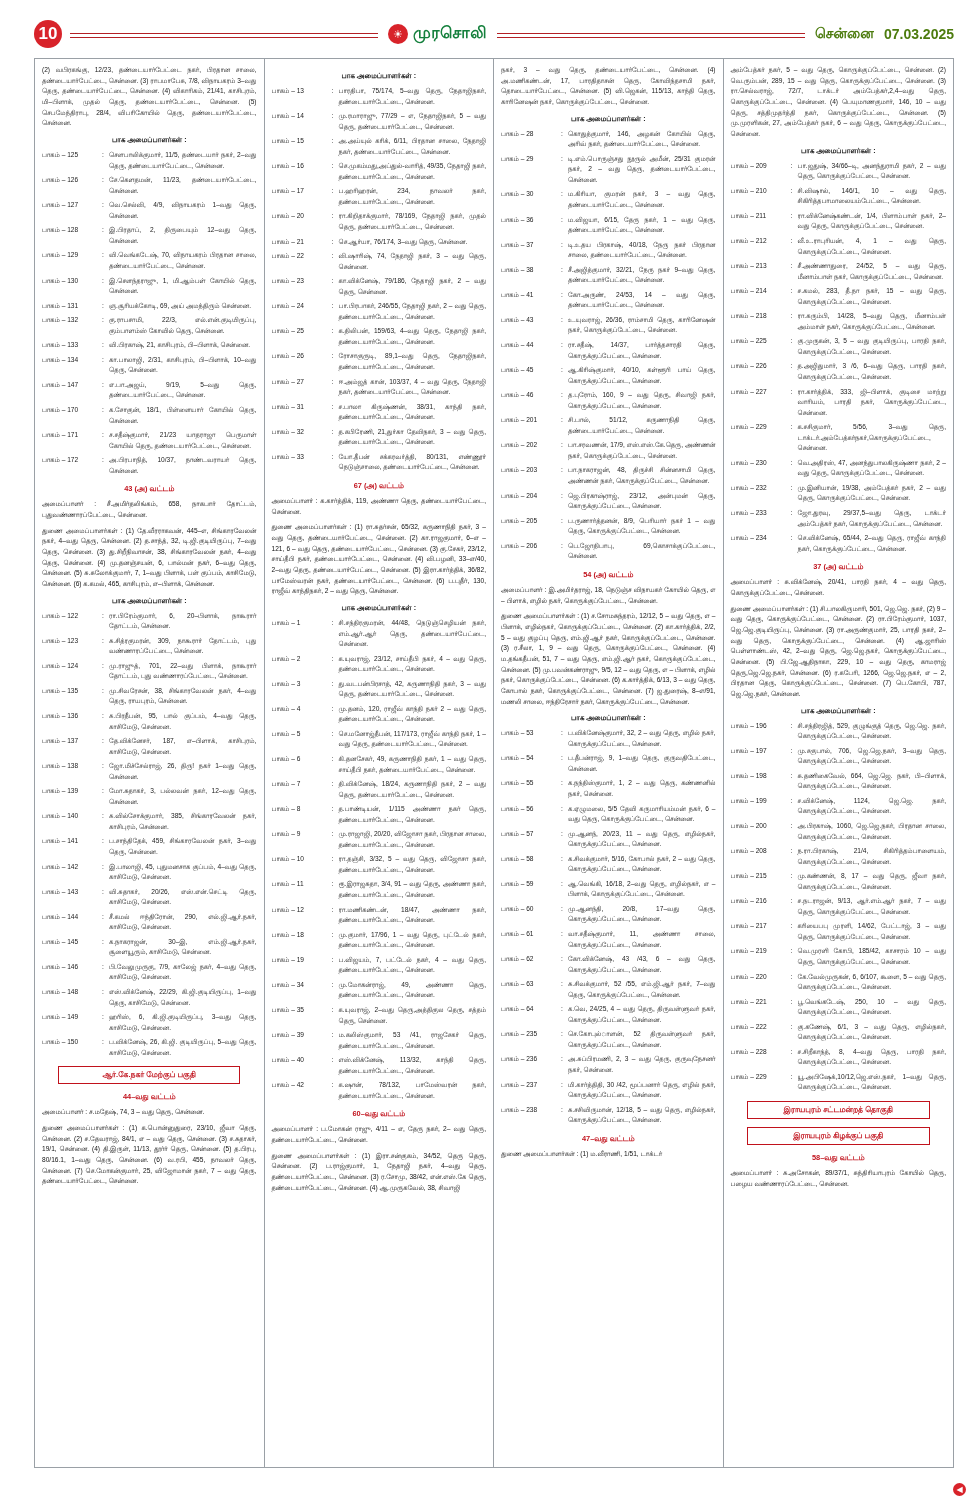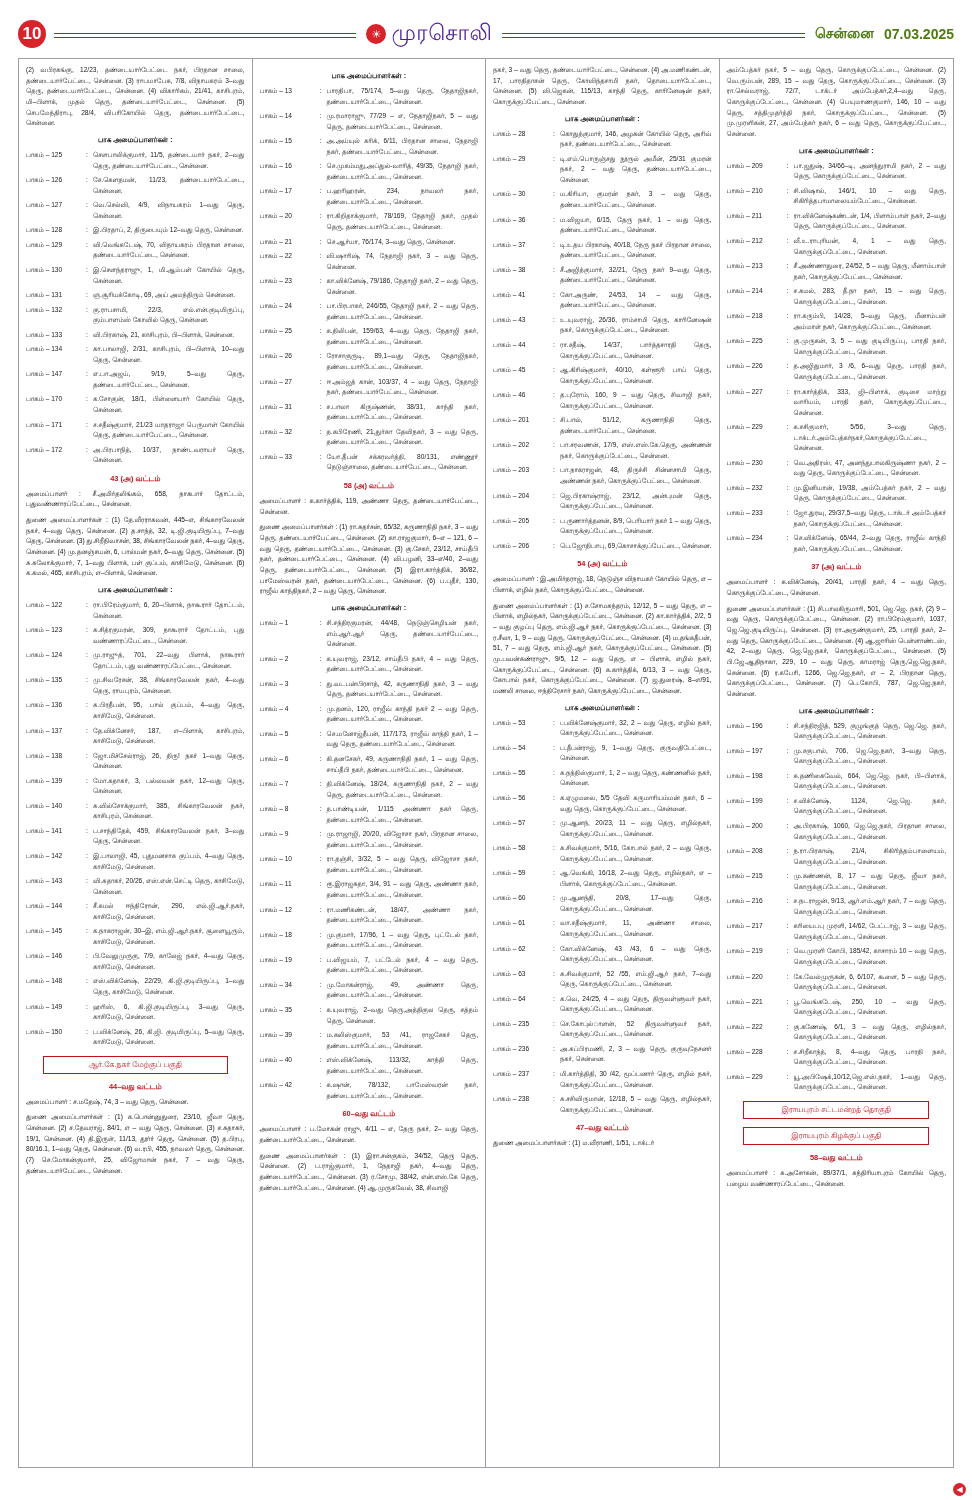--- a/index.html
+++ b/index.html
@@ -7,21 +7,21 @@
     width:972px;height:1500px;
     background:#ffffff;
     font-family:"Liberation Sans", sans-serif;
     color:#111;
     overflow:hidden;
   }
   .page{
     position:relative;
     width:972px;height:1500px;
     box-sizing:border-box;
-    padding:14px 18px 10px 18px;
+    padding:14px 18px 10px 34px;
   }
   
   .masthead{
     position:relative;
     height:40px;
     display:flex;align-items:center;
     margin-bottom:4px;
   }
   .page-num{
     width:28px;height:28px;border-radius:50%;
@@ -41,21 +41,21 @@
   .logo-wrap{
     display:flex;align-items:center;gap:5px;
     padding:0 10px;flex:0 0 auto;
   }
   .logo-badge{
     width:20px;height:20px;border-radius:50%;
     background:#d8232a;color:#fff;
     font-size:11px;line-height:20px;text-align:center;
   }
   .logo-text{
-    color:#4c1d95;font-size:22px;font-weight:normal;
+    color:#15803d;font-size:16px;font-weight:bold;
     letter-spacing:.5px;
   }
   .masthead-right{
     flex:0 0 auto;padding-left:10px;
     font-size:14px;font-weight:bold;color:#4d7c0f;
     white-space:nowrap;
   }
   
   .cols{
     position:relative;
@@ -110,21 +110,21 @@
     font-weight:bold;
     text-align:center;
     color:#c1121c;
     margin:8px 0 5px 0;
   }
   .boxhead{
     display:block;
     border:1px solid #c1121c;
     color:#c1121c;
     font-size:7.6px;
-    font-weight:normal;
+    font-weight:bold;
     text-align:center;
     padding:3px 2px;
     margin:8px auto 4px auto;
     width:82%;
   }
   .lead{
     font-size:6.6px;
     line-height:1.62;
     text-align:justify;
     margin:0 0 5px 0;
@@ -402,21 +402,21 @@
         <div class="entry">
           <span class="k">பாகம் – 32</span>
           <span class="s">:</span>
           <span class="v">த.கபிரேணி, 21,துர்கா தேவிநகர், 3 – வது தெரு, தண்டையார்பேட்டை, சென்னை.</span>
         </div>
         <div class="entry">
           <span class="k">பாகம் – 33</span>
           <span class="s">:</span>
           <span class="v">யோ.தீபன் சக்கரவர்த்தி, 80/131, எண்ணூர் நெடுஞ்சாலை, தண்டையார்பேட்டை, சென்னை.</span>
         </div>
-        <div class="redhead">58 (அ) வட்டம்</div>
+        <div class="redhead">67 (அ) வட்டம்</div>
         <div class="lead">அமைப்பாளர் : க.கார்த்திக், 119, அண்ணா தெரு, தண்டையார்பேட்டை, சென்னை.</div>
         <div class="lead">துணை அமைப்பாளர்கள் : (1) ரா.சுதர்சன், 65/32, கருணாநிதி நகர், 3 – வது தெரு, தண்டையார்பேட்டை, சென்னை. (2) கா.ராஜகுமார், 6–எ – 121, 6 – வது தெரு, தண்டையார்பேட்டை, சென்னை. (3) கு.சேகர், 23/12, சாய்தீபி நகர், தண்டையார்பேட்டை, சென்னை. (4) வி.பழனி, 33–எ/40, 2–வது தெரு, தண்டையார்பேட்டை, சென்னை. (5) இரா.கார்த்திக், 36/82, பாமேஸ்வரன் நகர், தண்டையார்பேட்டை, சென்னை. (6) ப.புதீர், 130, ராஜீவ் காந்திநகர், 2 – வது தெரு, சென்னை.</div>
         <div class="subhead">பாக அமைப்பாளர்கள் :</div>
         <div class="entry">
           <span class="k">பாகம் – 1</span>
           <span class="s">:</span>
           <span class="v">சி.சந்திரகுமரன், 44/48, நெடுஞ்செழியன் நகர், எம்.ஆர்.ஆர் தெரு, தண்டையார்பேட்டை, சென்னை.</span>
         </div>
         <div class="entry">
           <span class="k">பாகம் – 2</span>

